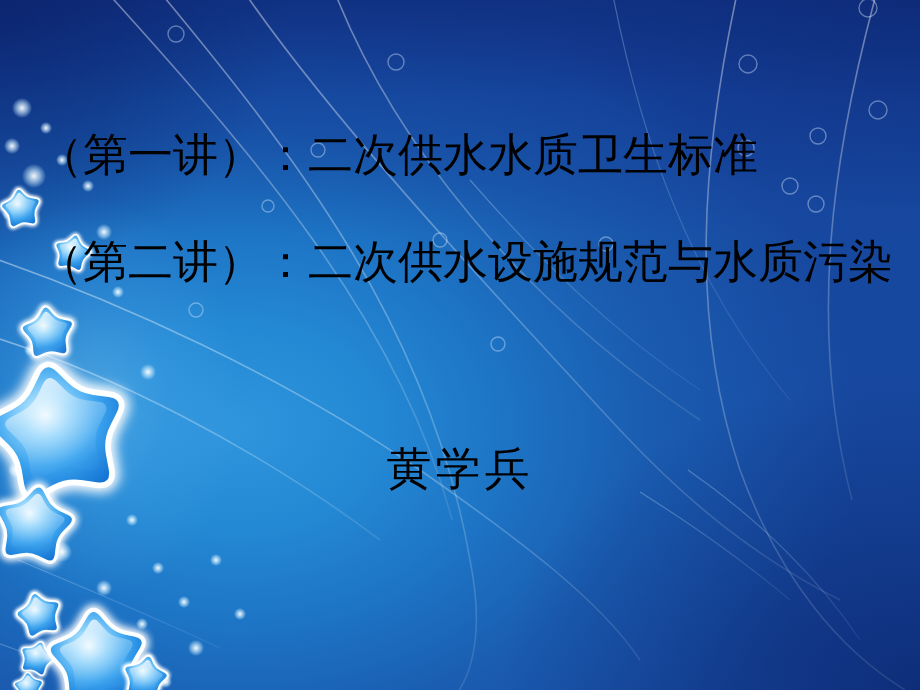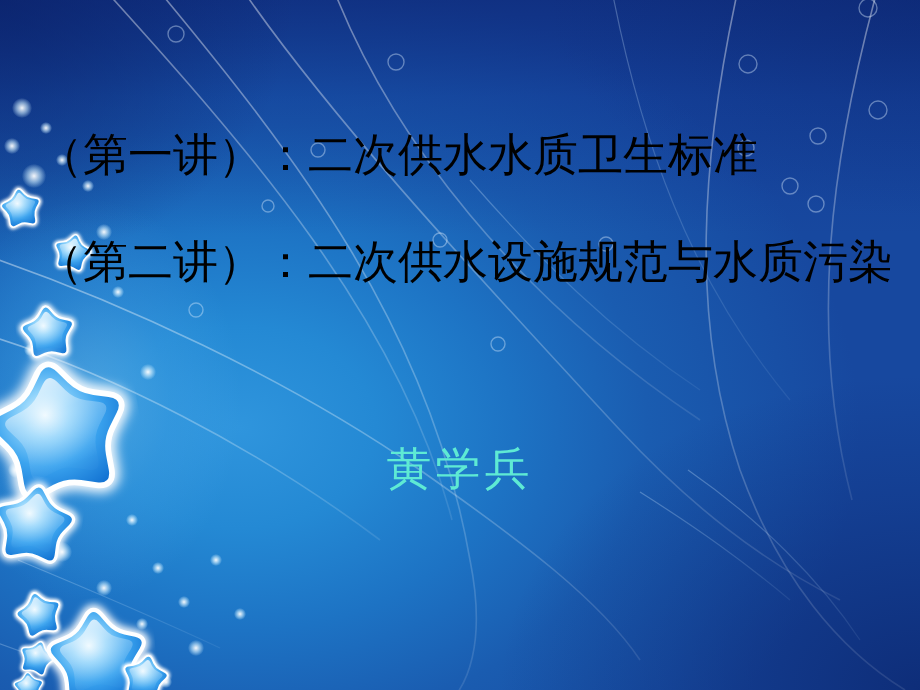--- a/index.html
+++ b/index.html
@@ -76,21 +76,21 @@
   }
   .title-line.l1 { padding-left: 28px; margin-bottom: 62px; }
   .title-line.l2 { padding-left: 28px; text-indent: 0; }
 
   .author {
     position: absolute;
     left: 0;
     top: 446px;
     width: 920px;
     text-align: center;
-    color: #5eead4;
+    color: #000000;
     font-size: 45px;
     line-height: 1.0;
     letter-spacing: 4px;
     font-family: "DejaVu Serif", "Liberation Serif", serif;
   }
 </style>
 </head>
 <body>
 
 <div id="slide">

